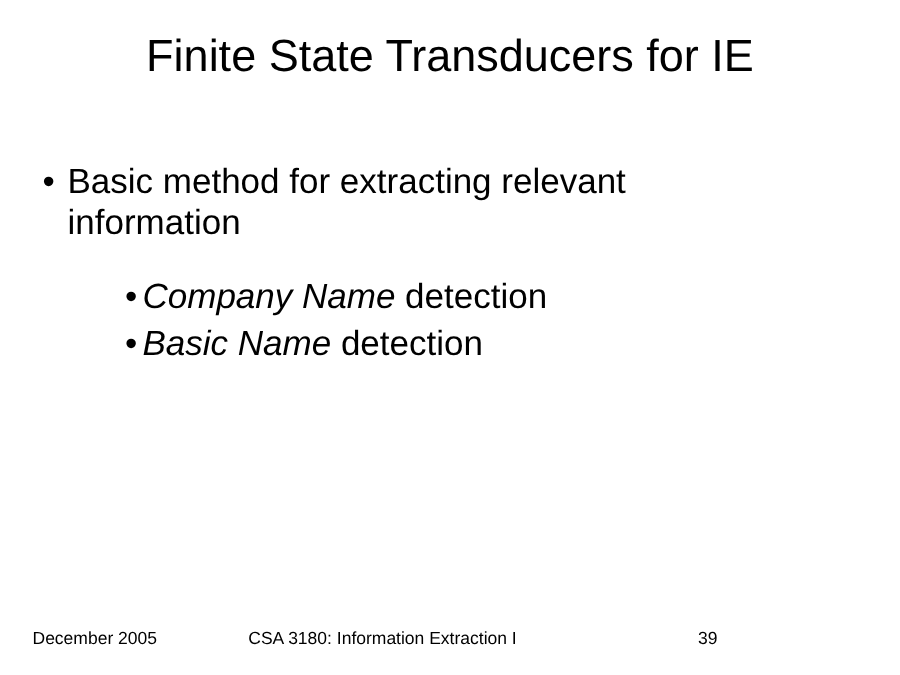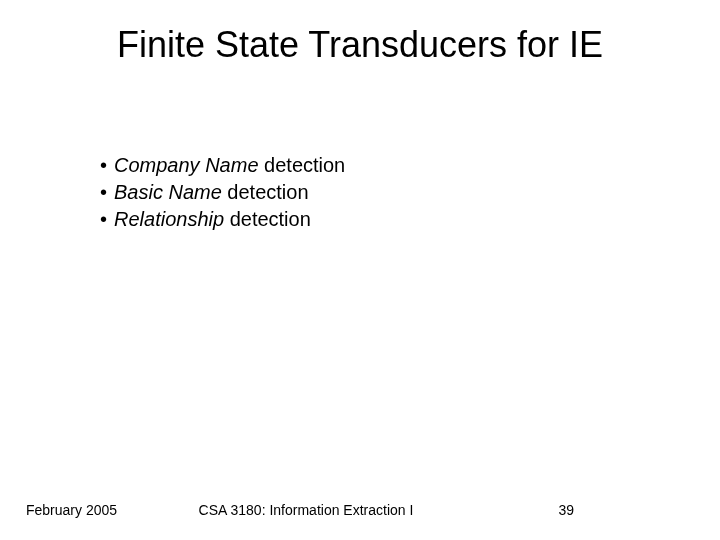--- a/index.html
+++ b/index.html
@@ -43,21 +43,21 @@
   .l1 .bullet {
     display: inline-block;
     width: 20px;
     text-indent: 0;
   }
   .l2-group {
     margin-top: 24px;
     margin-left: 70px;
   }
   .l2 {
-    font-size: 20px;
+    font-size: 28px;
     line-height: 1.35;
     padding-left: 18px;
     text-indent: -14px;
   }
   .l2 .bullet {
     display: inline-block;
     width: 14px;
     text-indent: 0;
   }
   .italic { font-style: italic; }
@@ -81,35 +81,35 @@
 </style>
 </head>
 <body>
 
 <div class="slide">
 
   <div class="title">Finite State Transducers for IE</div>
 
   <div class="body">
 
+    <div class="l1">
+      <span class="bullet">•</span><span>Basic method for extracting relevant information</span>
+    </div>
 
 
     <div class="l2-group">
       <div class="l2">
         <span class="bullet">•</span><span class="italic">Company Name</span><span> detection</span>
       </div>
       <div class="l2">
         <span class="bullet">•</span><span class="italic">Basic Name</span><span> detection</span>
       </div>
-      <div class="l2">
-        <span class="bullet">•</span><span class="italic">Relationship</span><span> detection</span>
-      </div>
     </div>
 
   </div>
 
   <div class="footer">
-    <span class="left">February 2005</span>
+    <span class="left">December 2005</span>
     <span class="center">CSA 3180: Information Extraction I</span>
     <span class="right">39</span>
   </div>
 
 </div>
 
 </body></html>

